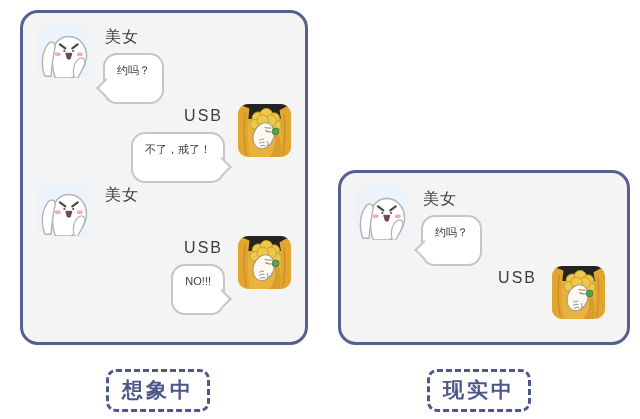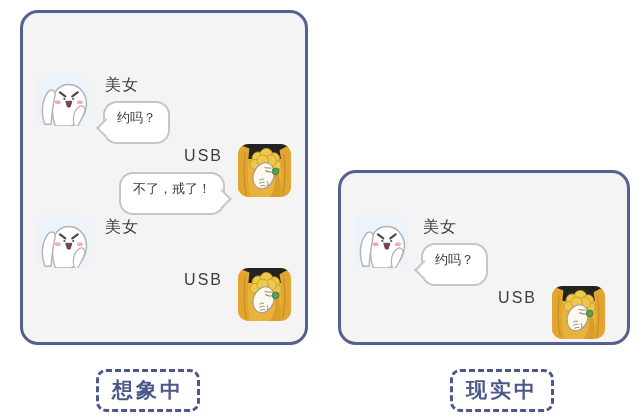--- a/index.html
+++ b/index.html
@@ -13,43 +13,42 @@
     position:absolute;
     background:#f4f4f5;
     border:3px solid #56608f;
     border-radius:18px;
     box-sizing:border-box;
   }
   #panel-imagination{left:20px;top:10px;width:288px;height:335px;}
   #panel-reality{left:338px;top:170px;width:292px;height:175px;}
   .panel-body{
     height:100%;box-sizing:border-box;
-    display:flex;flex-direction:column;justify-content:center;
+    display:flex;flex-direction:column;justify-content:flex-start;
     padding:12px 14px 16px 14px;
-    margin-top:21px;
   }
   #panel-reality .panel-body{padding:14px 22px 18px 14px;}
   .row{display:flex;align-items:flex-start;gap:13px;}
   .row.right{justify-content:flex-end;}
   .col{display:flex;flex-direction:column;align-items:flex-start;}
   .row.right .col{align-items:flex-end;}
   .avatar{width:53px;height:53px;flex-shrink:0;}
   .avatar svg{display:block;width:53px;height:53px;}
   .name{
     font-size:16px;line-height:22px;margin:1px 0 5px 2px;
     color:#3d3d3d;letter-spacing:1px;
   }
   .row.right .name{margin:1px 2px 5px 0;letter-spacing:2px;}
   .bubble{
     position:relative;
     background:#ffffff;
     border:2px solid #c6c6c6;
     border-radius:14px;
-    padding:3px 12px 12px 12px;
-    font-size:13px;line-height:24px;
+    padding:3px 12px 20px 12px;
+    font-size:11px;line-height:24px;
     color:#3c3c3c;
     max-width:190px;
     white-space:nowrap;
   }
   .row.left .bubble::before{
     content:"";position:absolute;left:-6px;bottom:7px;
     width:12px;height:12px;background:#ffffff;
     border-left:2px solid #c6c6c6;border-bottom:2px solid #c6c6c6;
     transform:rotate(45deg);
   }
@@ -60,22 +59,22 @@
     transform:rotate(-45deg);
   }
   .tag{
     position:absolute;top:369px;
     border:3px dashed #4c588a;border-radius:10px;
     padding:4px 13px 5px 13px;
     font-size:21px;font-weight:bold;letter-spacing:3px;
     color:#4c588a;background:#ffffff;
     box-sizing:border-box;
   }
-  #tag-imagination{left:96px;}
-  #tag-reality{left:450px;}
+  #tag-imagination{left:106px;}
+  #tag-reality{left:427px;}
 </style>
 </head>
 <body>
 
 <div>
 
   <section class="panel" id="panel-imagination">
     <div class="panel-body">
         <div class="row left">
     <div class="avatar">
@@ -179,20 +178,21 @@
   </svg>
           </div>
     <div class="col">
       <div class="name">美女</div>
     </div>
   </div>
         <div class="row right">
 
     <div class="col">
       <div class="name">USB</div>
+      <div class="bubble">NO!!!</div>
     </div>
   <div class="avatar">
             <svg viewBox="0 0 60 60" xmlns="http://www.w3.org/2000/svg">
     <defs>
       <clipPath id="usbClip">
                   <rect x="0" y="0" width="60" height="60" rx="12"></rect>
                 </clipPath>
     </defs>
     <g clip-path="url(#usbClip)">
       <rect x="0" y="0" width="60" height="60" fill="#e8b23c"></rect>

